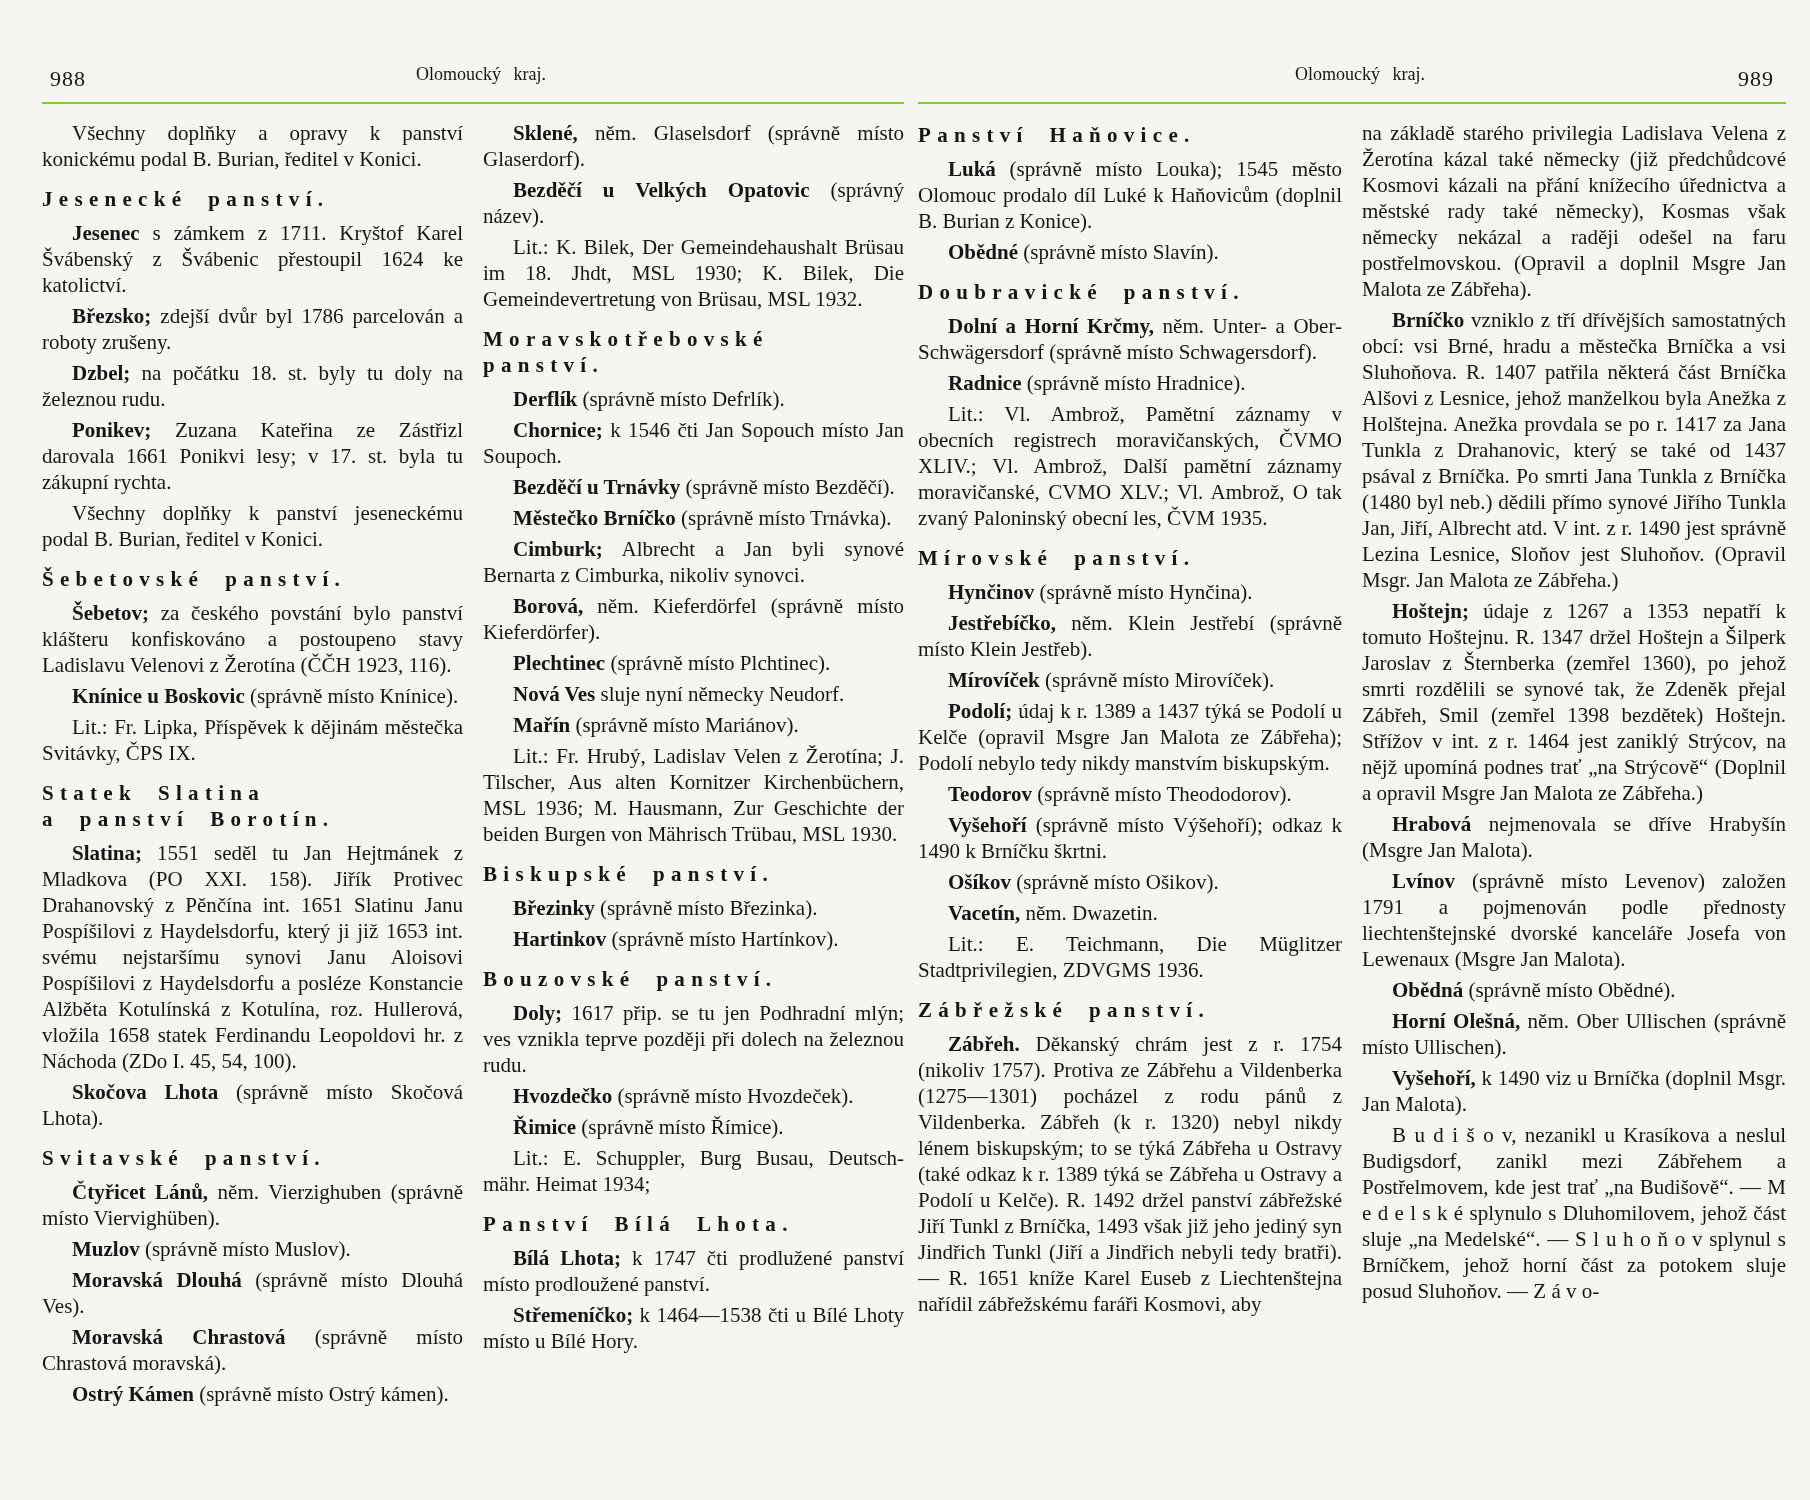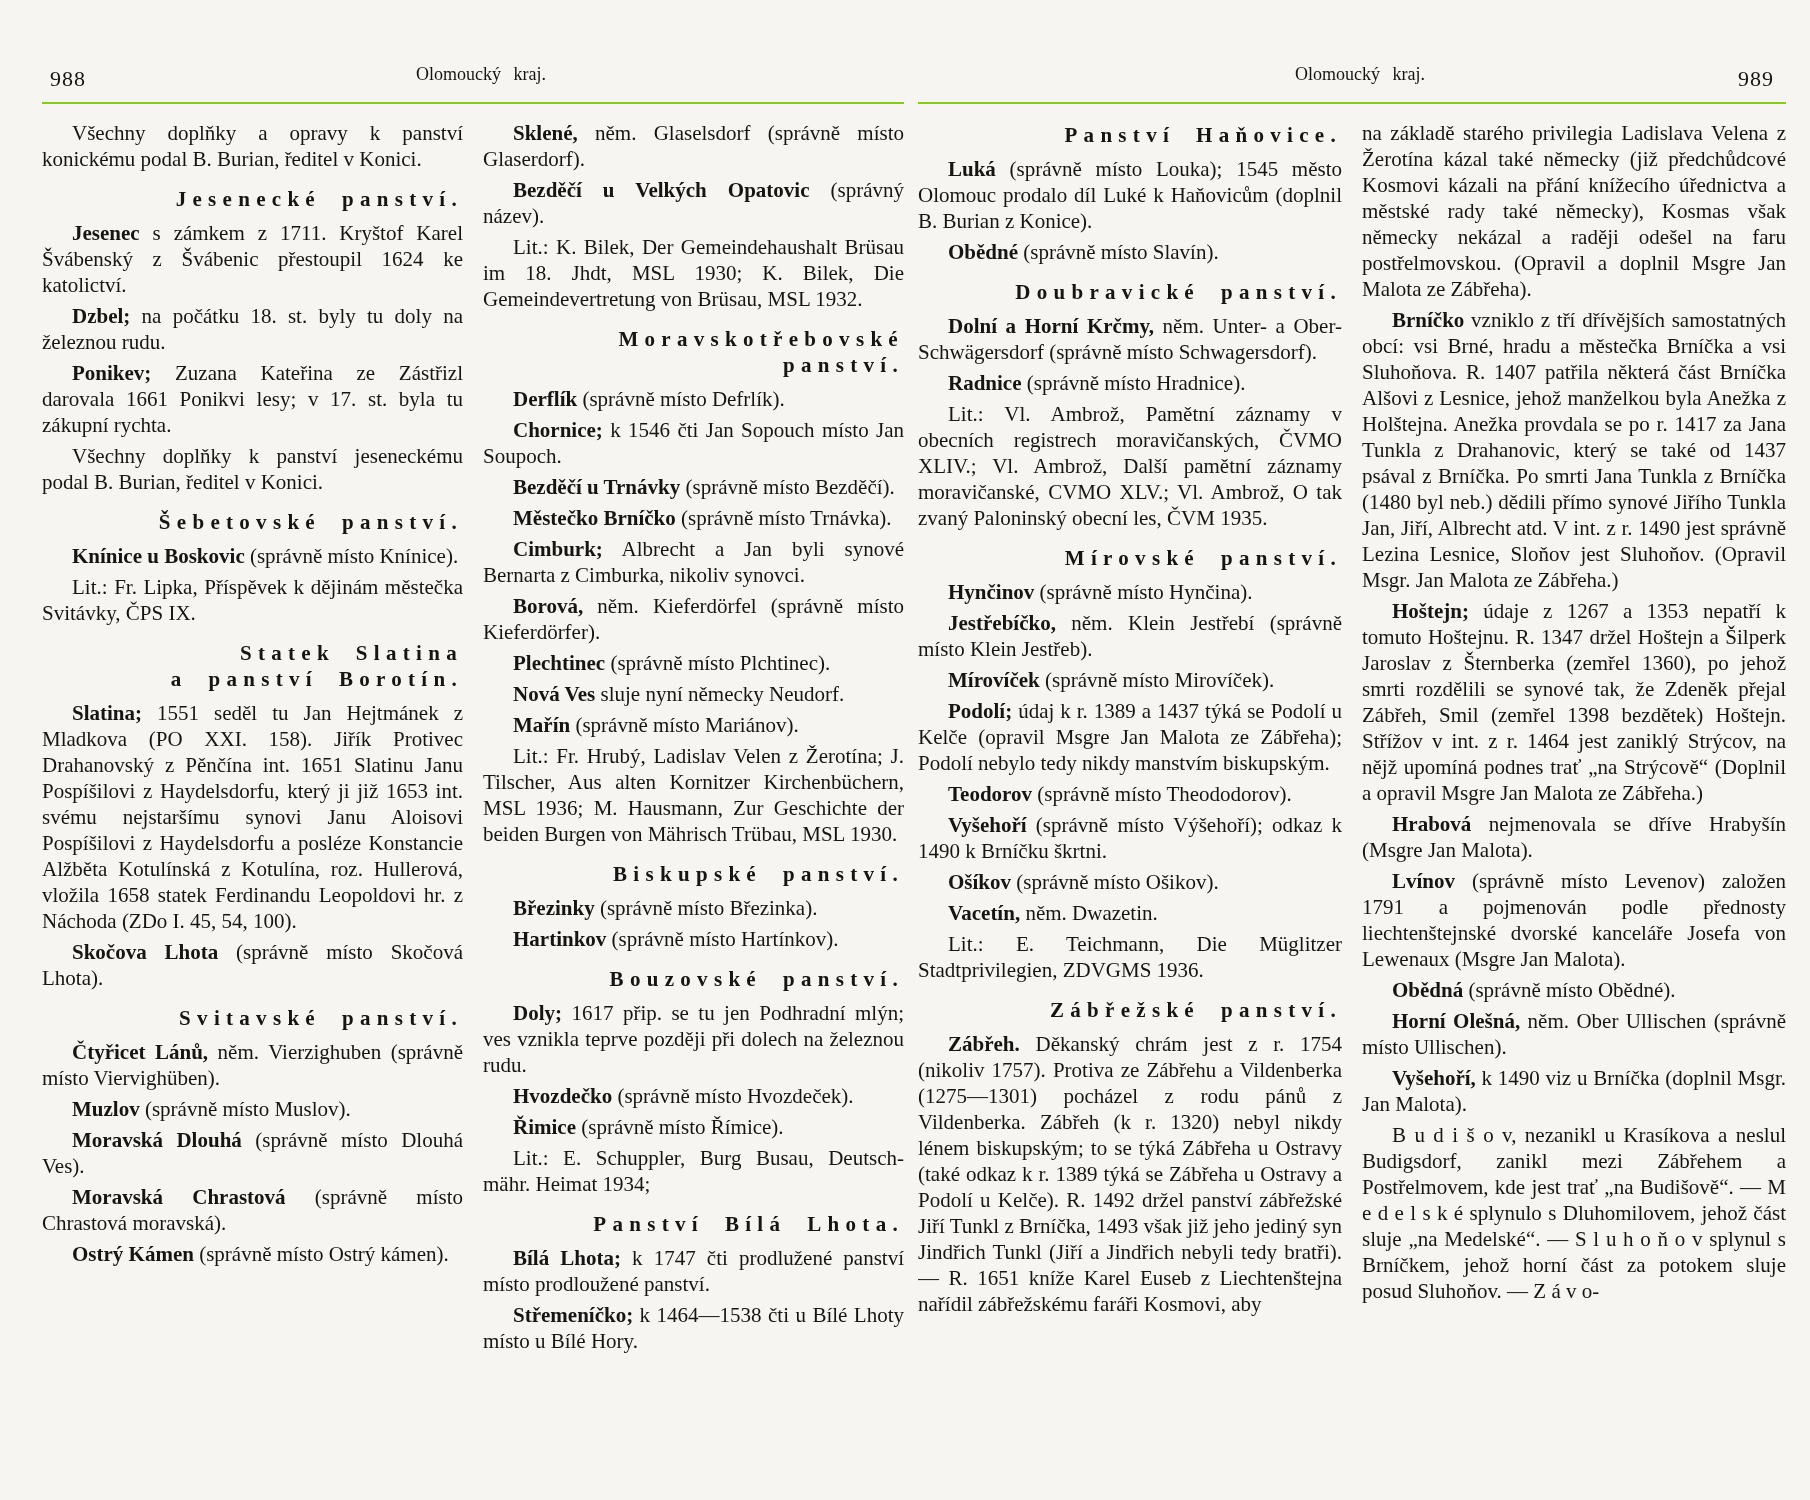--- a/index.html
+++ b/index.html
@@ -36,41 +36,43 @@
     font-size:21px;line-height:26px;
     text-align:justify;
   }
   .para{margin:0 0 5px;text-indent:30px;}
   .para.cont{text-indent:0;}
   .para .lead{font-weight:bold;}
   .heading{
     font-weight:bold;font-size:21px;
     letter-spacing:0.30em;word-spacing:0.45em;
     margin:14px 0 8px;text-indent:0;
-    white-space:pre-line;text-align:right;
+    white-space:pre-line;text-align:left;
   }
   .col > .heading:first-child{margin-top:2px;}
 </style>
 </head>
 <body>
 
 <div class="page" id="page-left">
   <div class="page-header">
     <span class="pg-num left">988</span>
     <span class="run-title">Olomoucký kraj.</span>
   </div>
   <div class="cols">
     <div class="col">
         <p class="para">Všechny doplňky a opravy k panství konickému podal B. Burian, ředitel v Konici.</p>
         <div class="heading">Jesenecké panství.</div>
         <p class="para"><b class="lead">Jesenec</b> s zámkem z 1711. Kryštof Karel Švábenský z Švábenic přestoupil 1624 ke katolictví.</p>
+        <p class="para"><b class="lead">Březsko;</b> zdejší dvůr byl 1786 parcelován a roboty zrušeny.</p>
         <p class="para"><b class="lead">Dzbel;</b> na počátku 18. st. byly tu doly na železnou rudu.</p>
         <p class="para"><b class="lead">Ponikev;</b> Zuzana Kateřina ze Zástřizl darovala 1661 Ponikvi lesy; v 17. st. byla tu zákupní rychta.</p>
         <p class="para">Všechny doplňky k panství jeseneckému podal B. Burian, ředitel v Konici.</p>
         <div class="heading">Šebetovské panství.</div>
+        <p class="para"><b class="lead">Šebetov;</b> za českého povstání bylo panství klášteru konfiskováno a postoupeno stavy Ladislavu Velenovi z Žerotína (ČČH 1923, 116).</p>
         <p class="para"><b class="lead">Knínice u Boskovic</b> (správně místo Knínice).</p>
         <p class="para lit">Lit.: Fr. Lipka, Příspěvek k dějinám městečka Svitávky, ČPS IX.</p>
         <div class="heading">Statek Slatina
 a panství Borotín.</div>
         <p class="para"><b class="lead">Slatina;</b> 1551 seděl tu Jan Hejtmánek z Mladkova (PO XXI. 158). Jiřík Protivec Drahanovský z Pěnčína int. 1651 Slatinu Janu Pospíšilovi z Haydelsdorfu, který ji již 1653 int. svému nejstaršímu synovi Janu Aloisovi Pospíšilovi z Haydelsdorfu a posléze Konstancie Alžběta Kotulínská z Kotulína, roz. Hullerová, vložila 1658 statek Ferdinandu Leopoldovi hr. z Náchoda (ZDo I. 45, 54, 100).</p>
         <p class="para"><b class="lead">Skočova Lhota</b> (správně místo Skočová Lhota).</p>
         <div class="heading">Svitavské panství.</div>
         <p class="para"><b class="lead">Čtyřicet Lánů,</b> něm. Vierzighuben (správně místo Viervighüben).</p>
         <p class="para"><b class="lead">Muzlov</b> (správně místo Muslov).</p>
         <p class="para"><b class="lead">Moravská Dlouhá</b> (správně místo Dlouhá Ves).</p>

